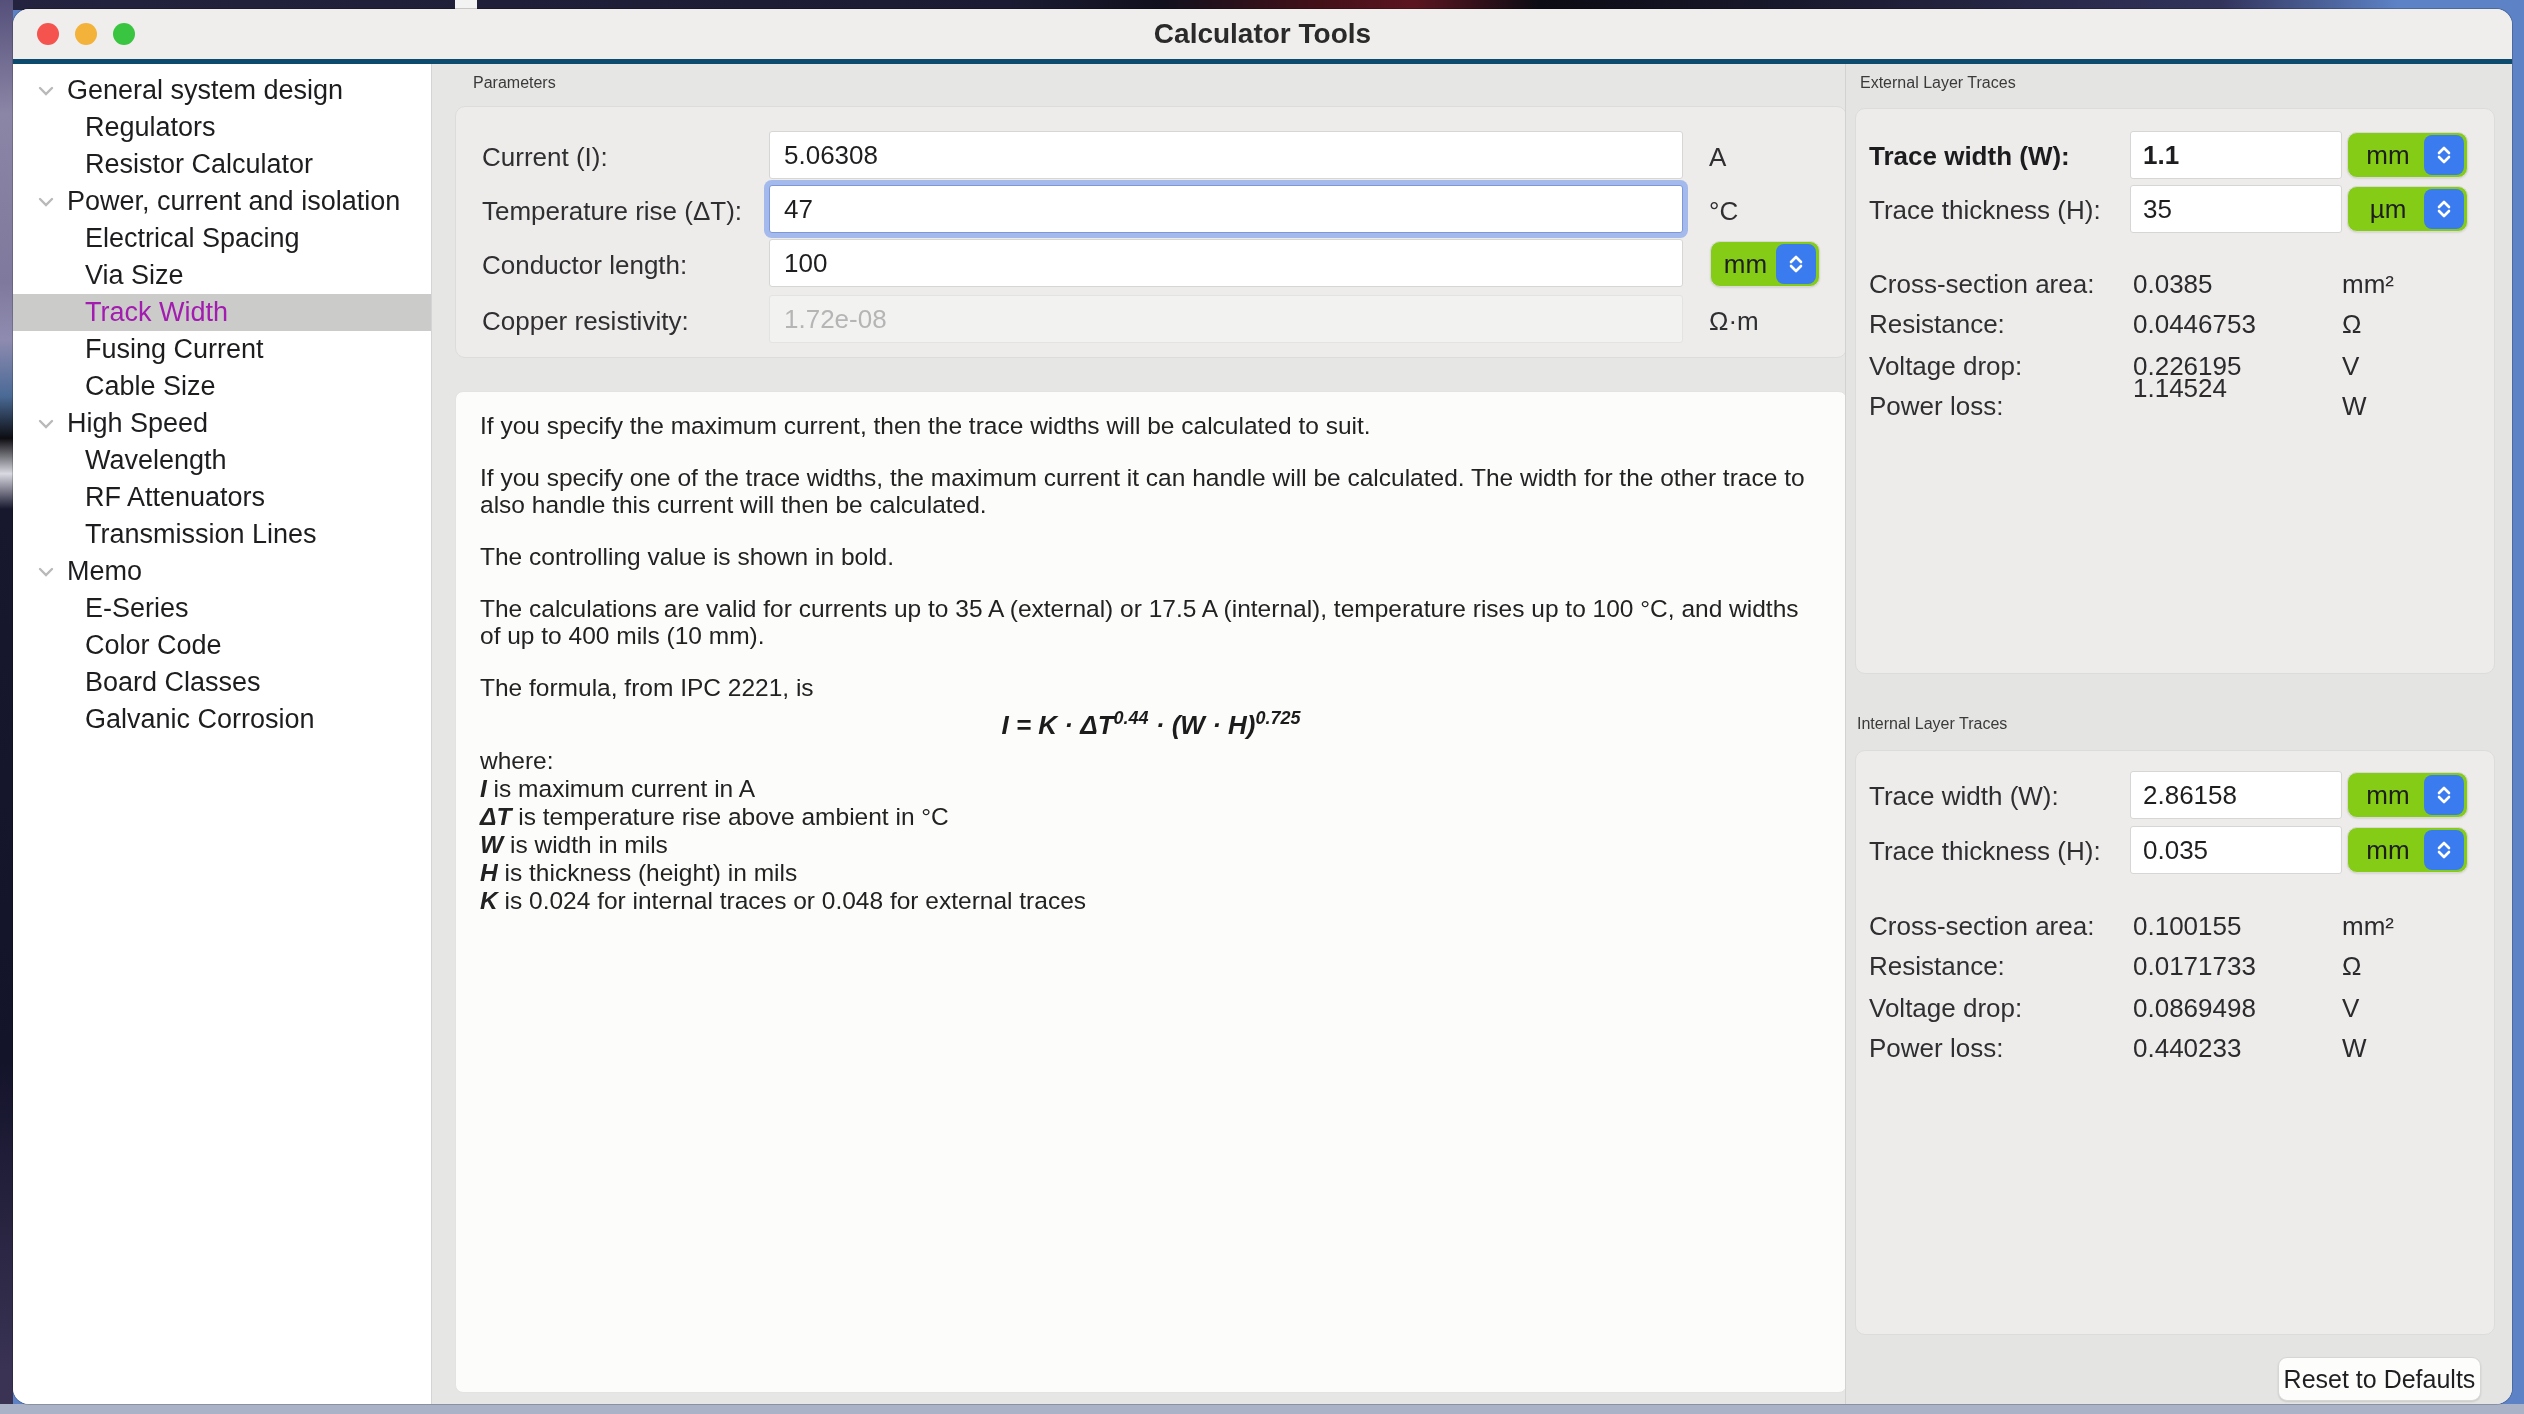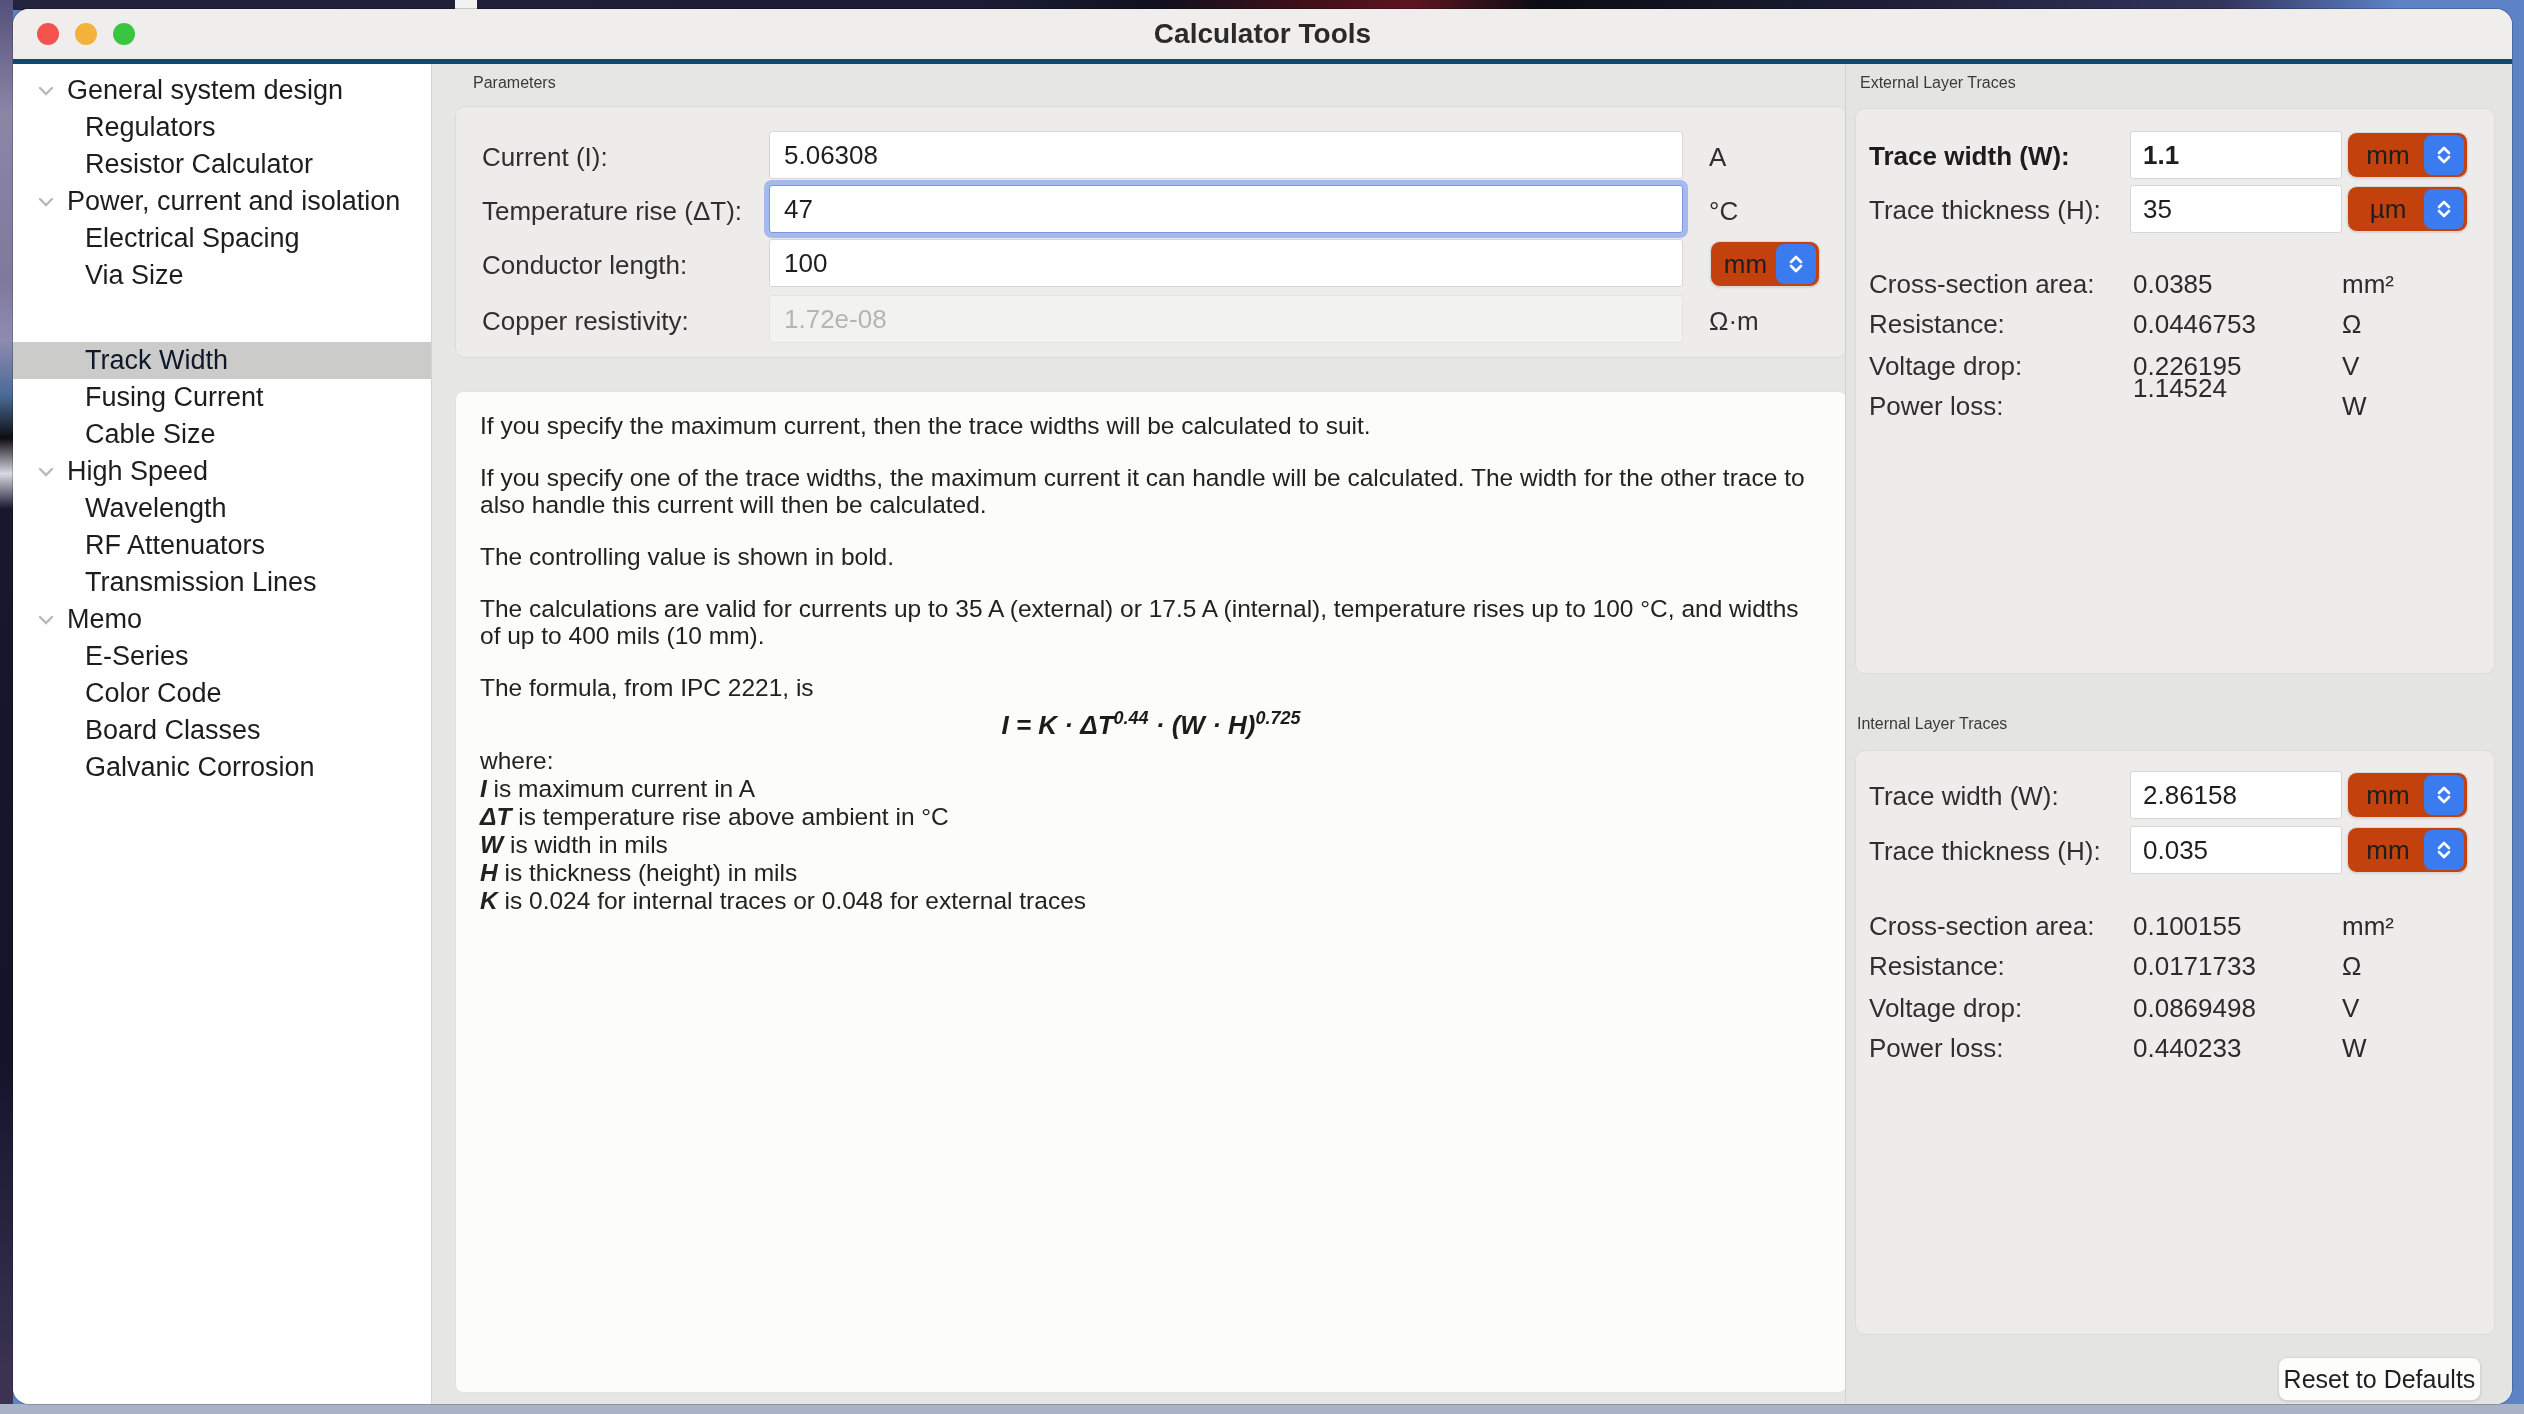--- a/index.html
+++ b/index.html
@@ -24,40 +24,40 @@
   .light.green{background:#39c53f;}
   .titletext{text-align:center;line-height:50px;font-size:28px;font-weight:bold;color:#2a2a2a;}
 
   .winbody{display:flex;height:1344px;}
 
   
   .sidebar{width:419px;box-sizing:border-box;background:#ffffff;border-right:1px solid #d4d4d4;padding-top:8px;}
   .tree-row{position:relative;height:37px;display:flex;align-items:center;font-size:27px;color:#1d1d1f;cursor:default;white-space:nowrap;}
   .tree-row.lvl0{padding-left:54px;}
   .tree-row.lvl1{padding-left:72px;}
-  .tree-row.selected{background:#cbcbca;color:#0f172a;margin-top:48px;}
+  .tree-row.selected{background:#cbcbca;color:#a21caf;}
   .chev{position:absolute;left:20px;top:6px;width:26px;height:26px;}
 
   
   .main{flex:1;position:relative;background:#e6e6e5;}
   .section-label{font-size:16px;color:#3a3a3a;}
   .params-label{position:absolute;left:41px;top:10px;}
   .group{position:absolute;background:#edeceb;border:1px solid #dcdcda;border-radius:10px;box-sizing:border-box;}
   .params-group{left:23px;top:42px;width:1392px;height:252px;}
   .plabel{position:absolute;font-size:26px;color:#2f2f31;white-space:nowrap;}
   .pinput{position:absolute;left:337px;width:914px;height:48px;box-sizing:border-box;border:1px solid #d6d6d4;
     border-radius:3px;background:#ffffff;font-size:26px;padding:0 14px;color:#1e1e20;
     font-family:"Liberation Sans","DejaVu Sans",sans-serif;outline:none;}
   .pinput.focused{border:1px solid #7d97d8;box-shadow:0 0 0 5px #a5baec;}
   .pinput.disabled{background:#f2f2f1;border-color:#e3e3e1;color:#b5b5b5;}
   .punit{position:absolute;left:1277px;font-size:26px;color:#2f2f31;white-space:nowrap;}
 
   
   .unitpill{position:absolute;display:flex;align-items:center;box-sizing:border-box;height:46px;
-    background:#c2410c;border:1px solid #d9d9d7;border-radius:10px;box-shadow:0 1px 2px rgba(0,0,0,.10);cursor:default;}
+    background:#84cc16;border:1px solid #d9d9d7;border-radius:10px;box-shadow:0 1px 2px rgba(0,0,0,.10);cursor:default;}
   .unitpill .utext{flex:1;text-align:center;font-size:26px;color:#1e1e20;padding-left:4px;}
   .unitpill .stepper{width:40px;height:40px;margin-right:3px;border-radius:8px;background:#3a7bf0;
     display:flex;align-items:center;justify-content:center;flex:0 0 auto;}
 
   
   .descpanel{position:absolute;left:23px;top:327px;width:1392px;height:1002px;background:#fcfcfb;
     border:1px solid #e3e3e1;border-radius:8px;box-sizing:border-box;}
   .desc{padding:20px 24px;font-size:24.5px;color:#222;line-height:27px;}
   .desc p{margin:0 0 25px 0;}
   .formula{text-align:center;font-size:26px;font-weight:bold;font-style:italic;color:#1c1c1c;margin:0 0 8px 0;}

